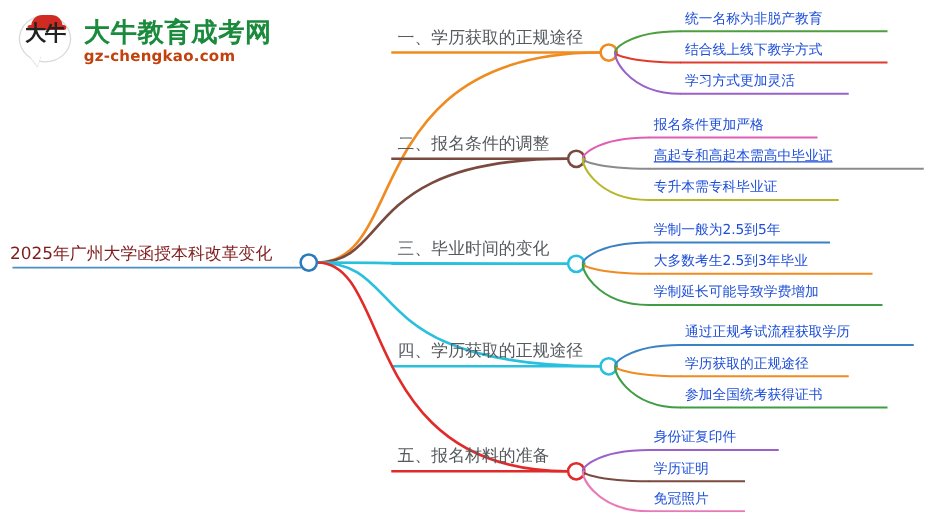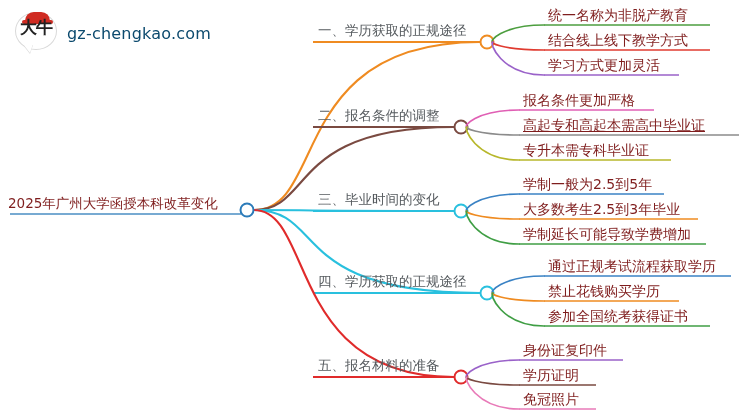--- a/index.html
+++ b/index.html
@@ -79,23 +79,23 @@
     margin-left: 7px;
   }
   #brand-name {
     font-size: 21px;
     font-weight: bold;
     color: #1a8a3c;
     line-height: 24px;
     letter-spacing: 0.5px;
   }
   #brand-url {
-    font-size: 16px;
-    font-weight: normal;
-    color: #0c4a6e;
+    font-size: 12px;
+    font-weight: bold;
+    color: #c2410c;
     line-height: 15px;
     letter-spacing: 0.2px;
   }
 
   
   #mindmap-canvas {
     position: absolute;
     left: 0; top: 0;
     width: 750px;
     height: 410px;
@@ -110,37 +110,38 @@
     font-size: 13.5px;
     color: #555a5e;
     white-space: nowrap;
     line-height: 16px;
   }
   .root-label {
     font-size: 13.5px;
     color: #7f1d1d;
   }
   .leaf-label {
-    font-size: 14px;
-    color: #7f1d1d;
+    font-size: 11px;
+    color: #1d4ed8;
     white-space: nowrap;
     line-height: 16px;
   }
 </style>
 </head>
 <body>
 
 <div id="logo-block">
   <div id="logo-mark">
     <div class="bubble"></div>
     <div class="tail"></div>
     <div class="cap"></div>
     <div class="glyph">大牛</div>
   </div>
   <div id="logo-text">
+    <div id="brand-name">大牛教育成考网</div>
     <div id="brand-url">gz-chengkao.com</div>
   </div>
 </div>
 
 <div id="mindmap-canvas">
   <svg id="mindmap-svg" width="750" height="410" viewBox="0 0 750 410">
       <line x1="10" y1="214" x2="241" y2="214" stroke="#2b7bb9" stroke-width="1.4" opacity="0.85"></line>
       <path d="M 254 210 C 327 210, 287 42, 480 42" fill="none" stroke="#ef8b21" stroke-width="2.1" stroke-linecap="round"></path>
       <line x1="313" y1="42" x2="480" y2="42" stroke="#ef8b21" stroke-width="2.1"></line>
       <circle cx="487" cy="42" r="6.5" fill="#ffffff" stroke="#ef8b21" stroke-width="2"></circle>
@@ -197,20 +198,20 @@
       <div class="node-label" style="left: 318px; top: 107px;">二、报名条件的调整</div>
       <div class="leaf-label node-label" style="left: 523px; top: 92px;">报名条件更加严格</div>
       <div class="leaf-label node-label" style="left: 523px; top: 117px; text-decoration: underline;">高起专和高起本需高中毕业证</div>
       <div class="leaf-label node-label" style="left: 523px; top: 142px;">专升本需专科毕业证</div>
       <div class="node-label" style="left: 318px; top: 191px;">三、毕业时间的变化</div>
       <div class="leaf-label node-label" style="left: 523px; top: 176px;">学制一般为2.5到5年</div>
       <div class="leaf-label node-label" style="left: 523px; top: 201px;">大多数考生2.5到3年毕业</div>
       <div class="leaf-label node-label" style="left: 523px; top: 226px;">学制延长可能导致学费增加</div>
       <div class="node-label" style="left: 318px; top: 273px;">四、学历获取的正规途径</div>
       <div class="leaf-label node-label" style="left: 548px; top: 258px;">通过正规考试流程获取学历</div>
-      <div class="leaf-label node-label" style="left: 548px; top: 283px;">禁止花钱购买学历</div>
+      <div class="leaf-label node-label" style="left: 548px; top: 283px;">学历获取的正规途径</div>
       <div class="leaf-label node-label" style="left: 548px; top: 308px;">参加全国统考获得证书</div>
       <div class="node-label" style="left: 318px; top: 357px;">五、报名材料的准备</div>
       <div class="leaf-label node-label" style="left: 523px; top: 342px;">身份证复印件</div>
       <div class="leaf-label node-label" style="left: 523px; top: 367px;">学历证明</div>
       <div class="leaf-label node-label" style="left: 523px; top: 391px;">免冠照片</div>
     </div>
 </div>
 
 </body></html>

